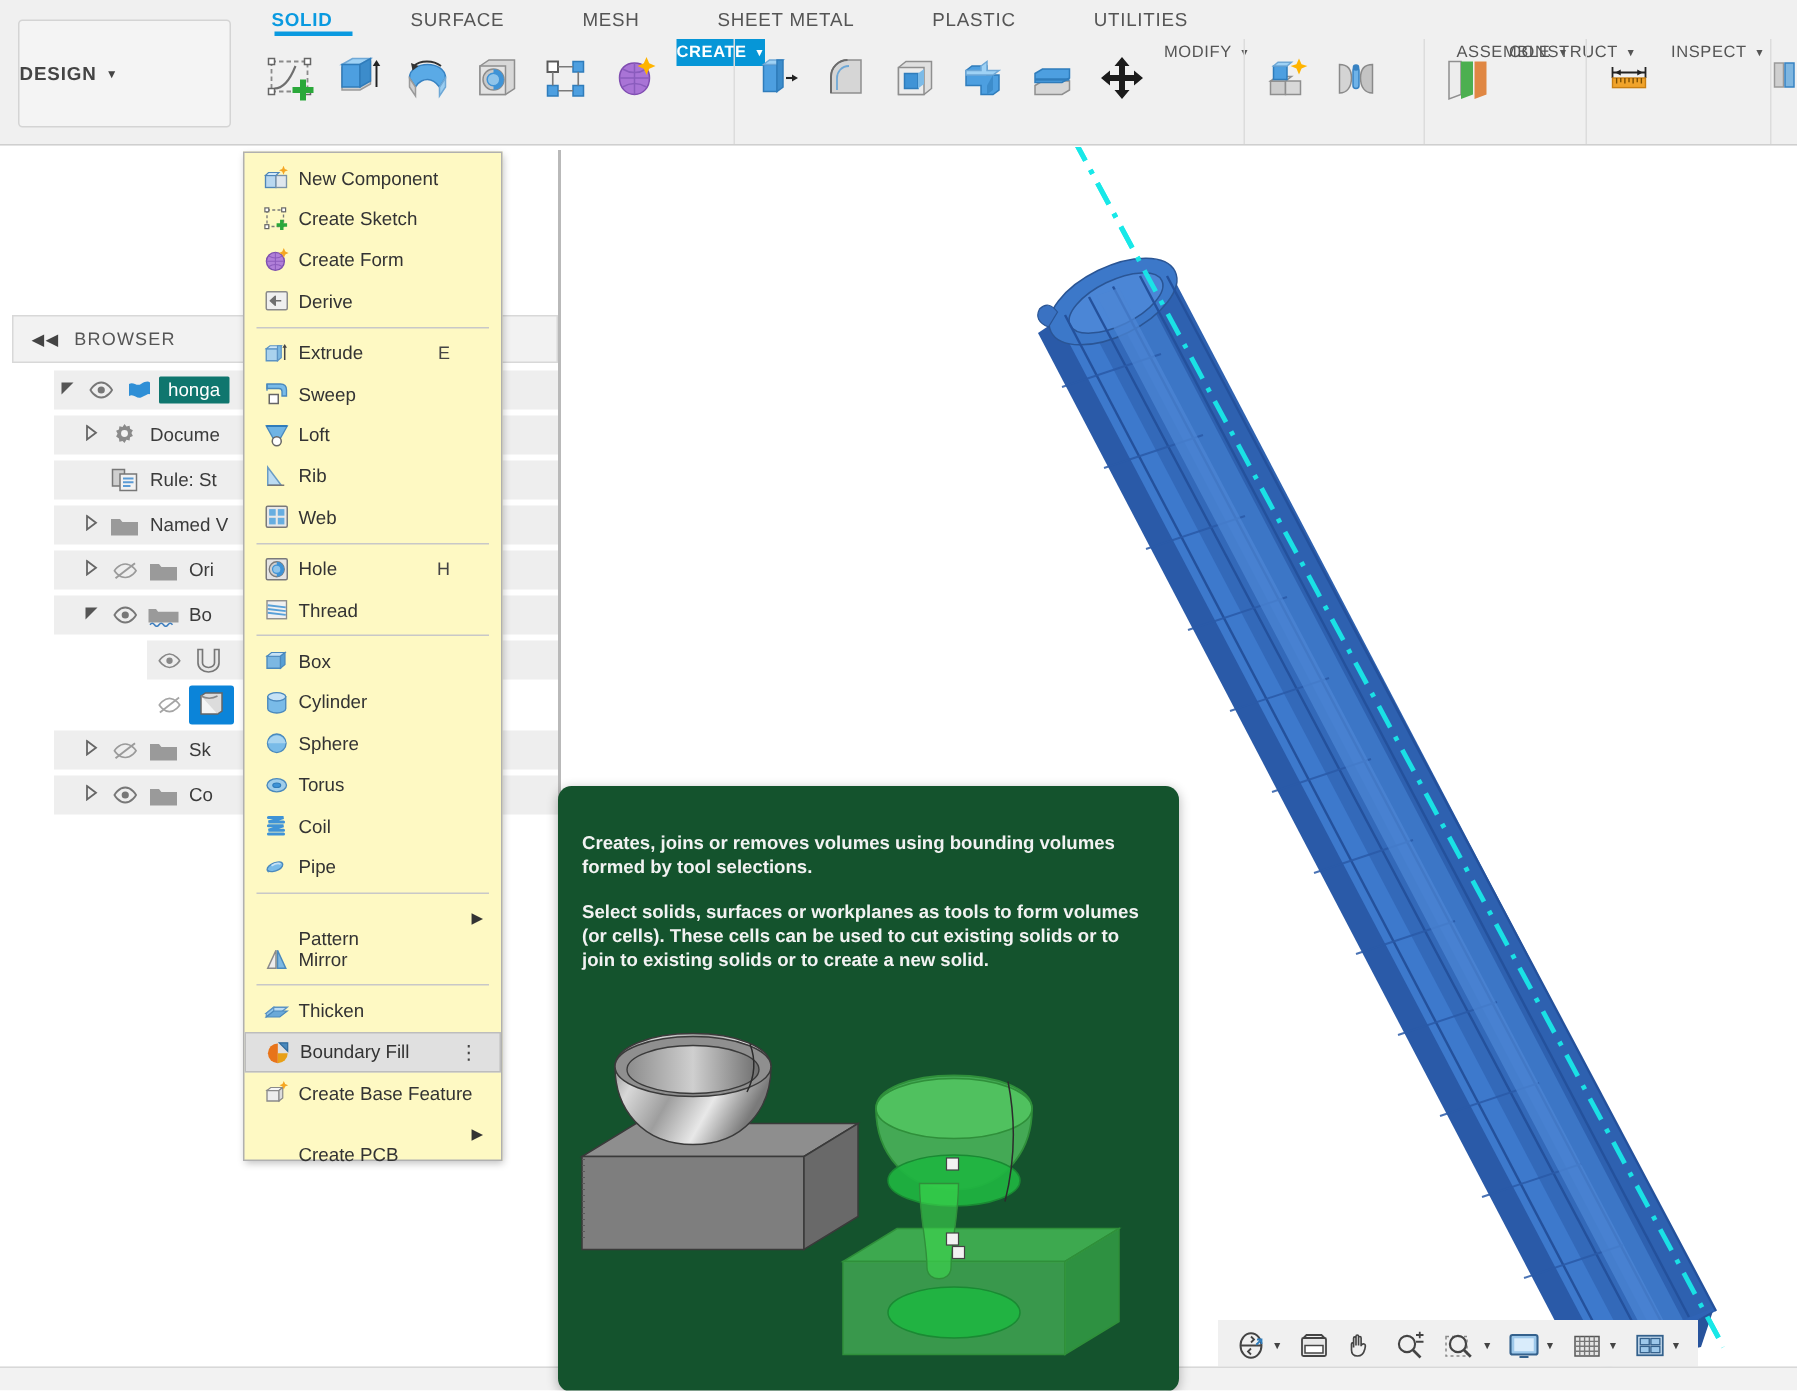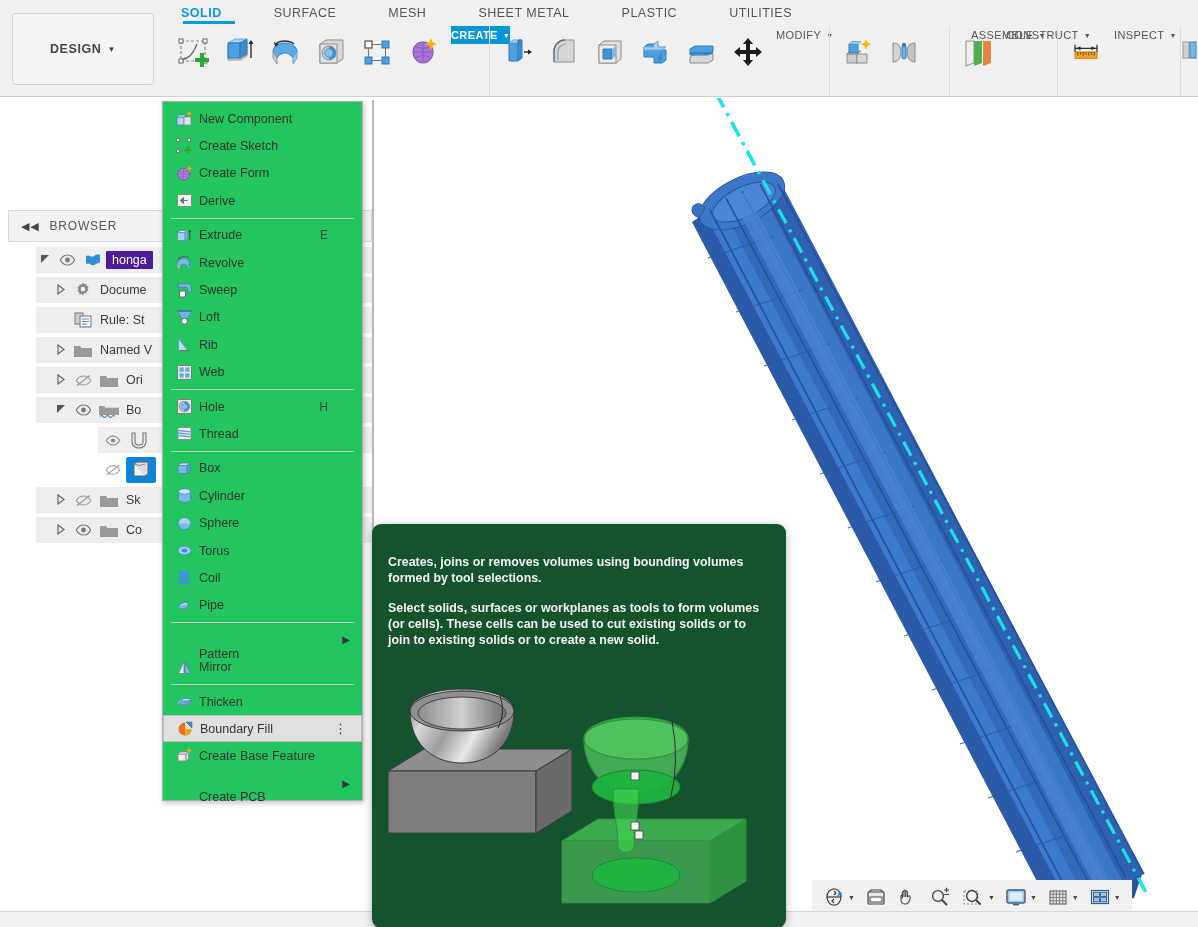--- a/index.html
+++ b/index.html
@@ -12,21 +12,21 @@
   #app { position: relative; width: 1198px; height: 927px; background:#fff; }
 
   
   .ribbon {
     position: absolute; left:0; top:0; width:1198px; height:97px;
     background:#f0f0f0; border-bottom:1px solid #cfcfcf;
   }
   .design-btn {
     position:absolute; left:12px; top:13px; width:142px; height:72px;
     background:#f4f4f4; border:1px solid #d4d4d4; border-radius:3px;
-    display:flex; align-items:center; justify-content:center;
+    display:flex; align-items:center; 
     font-size:12.5px; color:#444; letter-spacing:.6px; font-weight:600;
   }
   .design-btn .caret { margin-left:6px; font-size:8px; }
 
   .tabrow { position:absolute; left:165px; top:4px; height:22px; display:flex;gap:20px; }
   .tab {
     font-size:12.5px; color:#555; letter-spacing:.5px; padding:0 16px;
     line-height:18px; white-space:nowrap; cursor:default;
   }
   .tab.active { color:#0a9ae0; font-weight:600; }
@@ -63,40 +63,40 @@
     position:relative; height:30px; display:flex; align-items:center;
     font-size:12.5px; color:#3b3b3b; white-space:nowrap;
   }
   .trow .band { position:absolute; left:28px; right:0; top:2px; bottom:2px; background:#eeeeee; }
   .trow > * { position:relative; z-index:2; }
   .arrow { width:18px; text-align:center; font-size:10px; color:#555; }
   .arrow.open { font-size:11px; }
   .eye { width:26px; display:flex; align-items:center; justify-content:center; }
   .nicon { width:26px; display:flex; align-items:center; justify-content:center; }
   .tlabel { padding-left:4px; color:#3b3b3b; }
-  .tlabel.sel { background:#4c1d95; color:#fff; padding:2px 6px; border-radius:1px; }
+  .tlabel.sel { background:#0f766e; color:#fff; padding:2px 6px; border-radius:1px; }
   .node-sel-box { background:#0b84d9; padding:2px; border-radius:2px; }
 
   .vdivider { position:absolute; left:372px; top:100px; width:2px; height:790px; background:#b9b9b9; }
   .browser-clip { position:absolute; left:0; top:100px; width:372px; height:795px; overflow:hidden; }
 
   
   .viewport { position:absolute; left:374px; top:98px; right:0; bottom:16px; background:#ffffff; overflow:hidden; }
   .navbar {
     position:absolute; left:812px; top:880px; height:34px;
     background:#f0f0f0; display:flex; align-items:center; padding:0 8px; gap:4px;
   }
   .nbtn { display:flex; align-items:center; gap:3px; padding:2px 3px; }
   .nbtn .caret { font-size:7px; color:#444; }
   .statusbar { position:absolute; left:0; bottom:0; width:1198px; height:16px; background:#f2f2f2; border-top:1px solid #d8d8d8; }
 
   
   .menu {
-    position:absolute; left:162px; top:101px; width:201px;
-    background:#22c55e; border:1px solid #b0b0b0;
+    position:absolute; left:162px; top:101px; width:173px;
+    background:#fef9c3; border:1px solid #b0b0b0;
     box-shadow:1px 2px 5px rgba(0,0,0,.25); padding:3px 0; z-index:50;
   }
   .mitem {
     position:relative; height:27.4px; display:flex; align-items:center;
     font-size:12.5px; color:#333; padding-left:8px; cursor:default;
   }
   .mitem.hl { background:#e0e0e0; border:1px solid #bdbdbd; height:27px; }
   .mitem .mi { width:26px; display:flex; align-items:center; justify-content:center; }
   .mitem .mlabel { padding-left:2px; }
   .mitem .mlabel.noicon { padding-left:28px;margin-top:28px; }
@@ -708,32 +708,20 @@
           <path d="M1.5 5.5l2.5-2h7.5l-2.5 2z" fill="#cfe8f8" stroke="#5b93c4" stroke-width="0.8"></path>
           <path d="M9 3.5h2.5v8L9 13.5z" fill="#7cb8e2" stroke="#5b93c4" stroke-width="0.8"></path>
           <path d="M13.8 13V4" stroke="#444" stroke-width="1"></path>
             <path d="M13.8 2.3l-1.5 2.6h3z" fill="#444"></path>
         </svg>
       </span>
       <span class="mlabel">Extrude</span>
       <span class="shortcut">E</span>
     </div>
 
-    <div class="mitem">
-      <span class="mi">
-        <svg width="17" height="17" viewBox="0 0 17 17">
-          <path d="M1.5 9.5c0-3.2 3-5 6-5s6 1.8 6 5l-2 3.3c-1.5-2.2-3-2.7-4-2.7s-2.5.5-4 2.7z" fill="#79bbe8" stroke="#4a89bd" stroke-width="0.9"></path>
-          <path d="M1.5 9.5v3l2 3.3v-3z" fill="#d5d5d5" stroke="#999" stroke-width="0.8"></path>
-          <path d="M13.5 9.5v3l-2 3.3v-3z" fill="#aed6f2" stroke="#4a89bd" stroke-width="0.8"></path>
-          <path d="M3.6 4.2c2.5-2.3 7-2.3 9.4 0" fill="none" stroke="#555" stroke-width="0.9"></path>
-          <path d="M2.2 3.2l.6 2.8 2.3-1.7z" fill="#555"></path>
-        </svg>
-      </span>
-      <span class="mlabel">Revolve</span>
-    </div>
 
     <div class="mitem">
       <span class="mi">
         <svg width="17" height="17" viewBox="0 0 17 17">
           <path d="M2 2h9c3 0 4 2 4 4v4h-3V7c0-1.5-.8-2-2-2H2z" fill="#79bbe8" stroke="#4a89bd" stroke-width="0.9"></path>
           <rect x="3.5" y="9" width="6" height="6" fill="#fff" stroke="#666" stroke-width="1"></rect>
           <path d="M2 2v4.5" stroke="#4a89bd" stroke-width="0.9"></path>
         </svg>
       </span>
       <span class="mlabel">Sweep</span>

